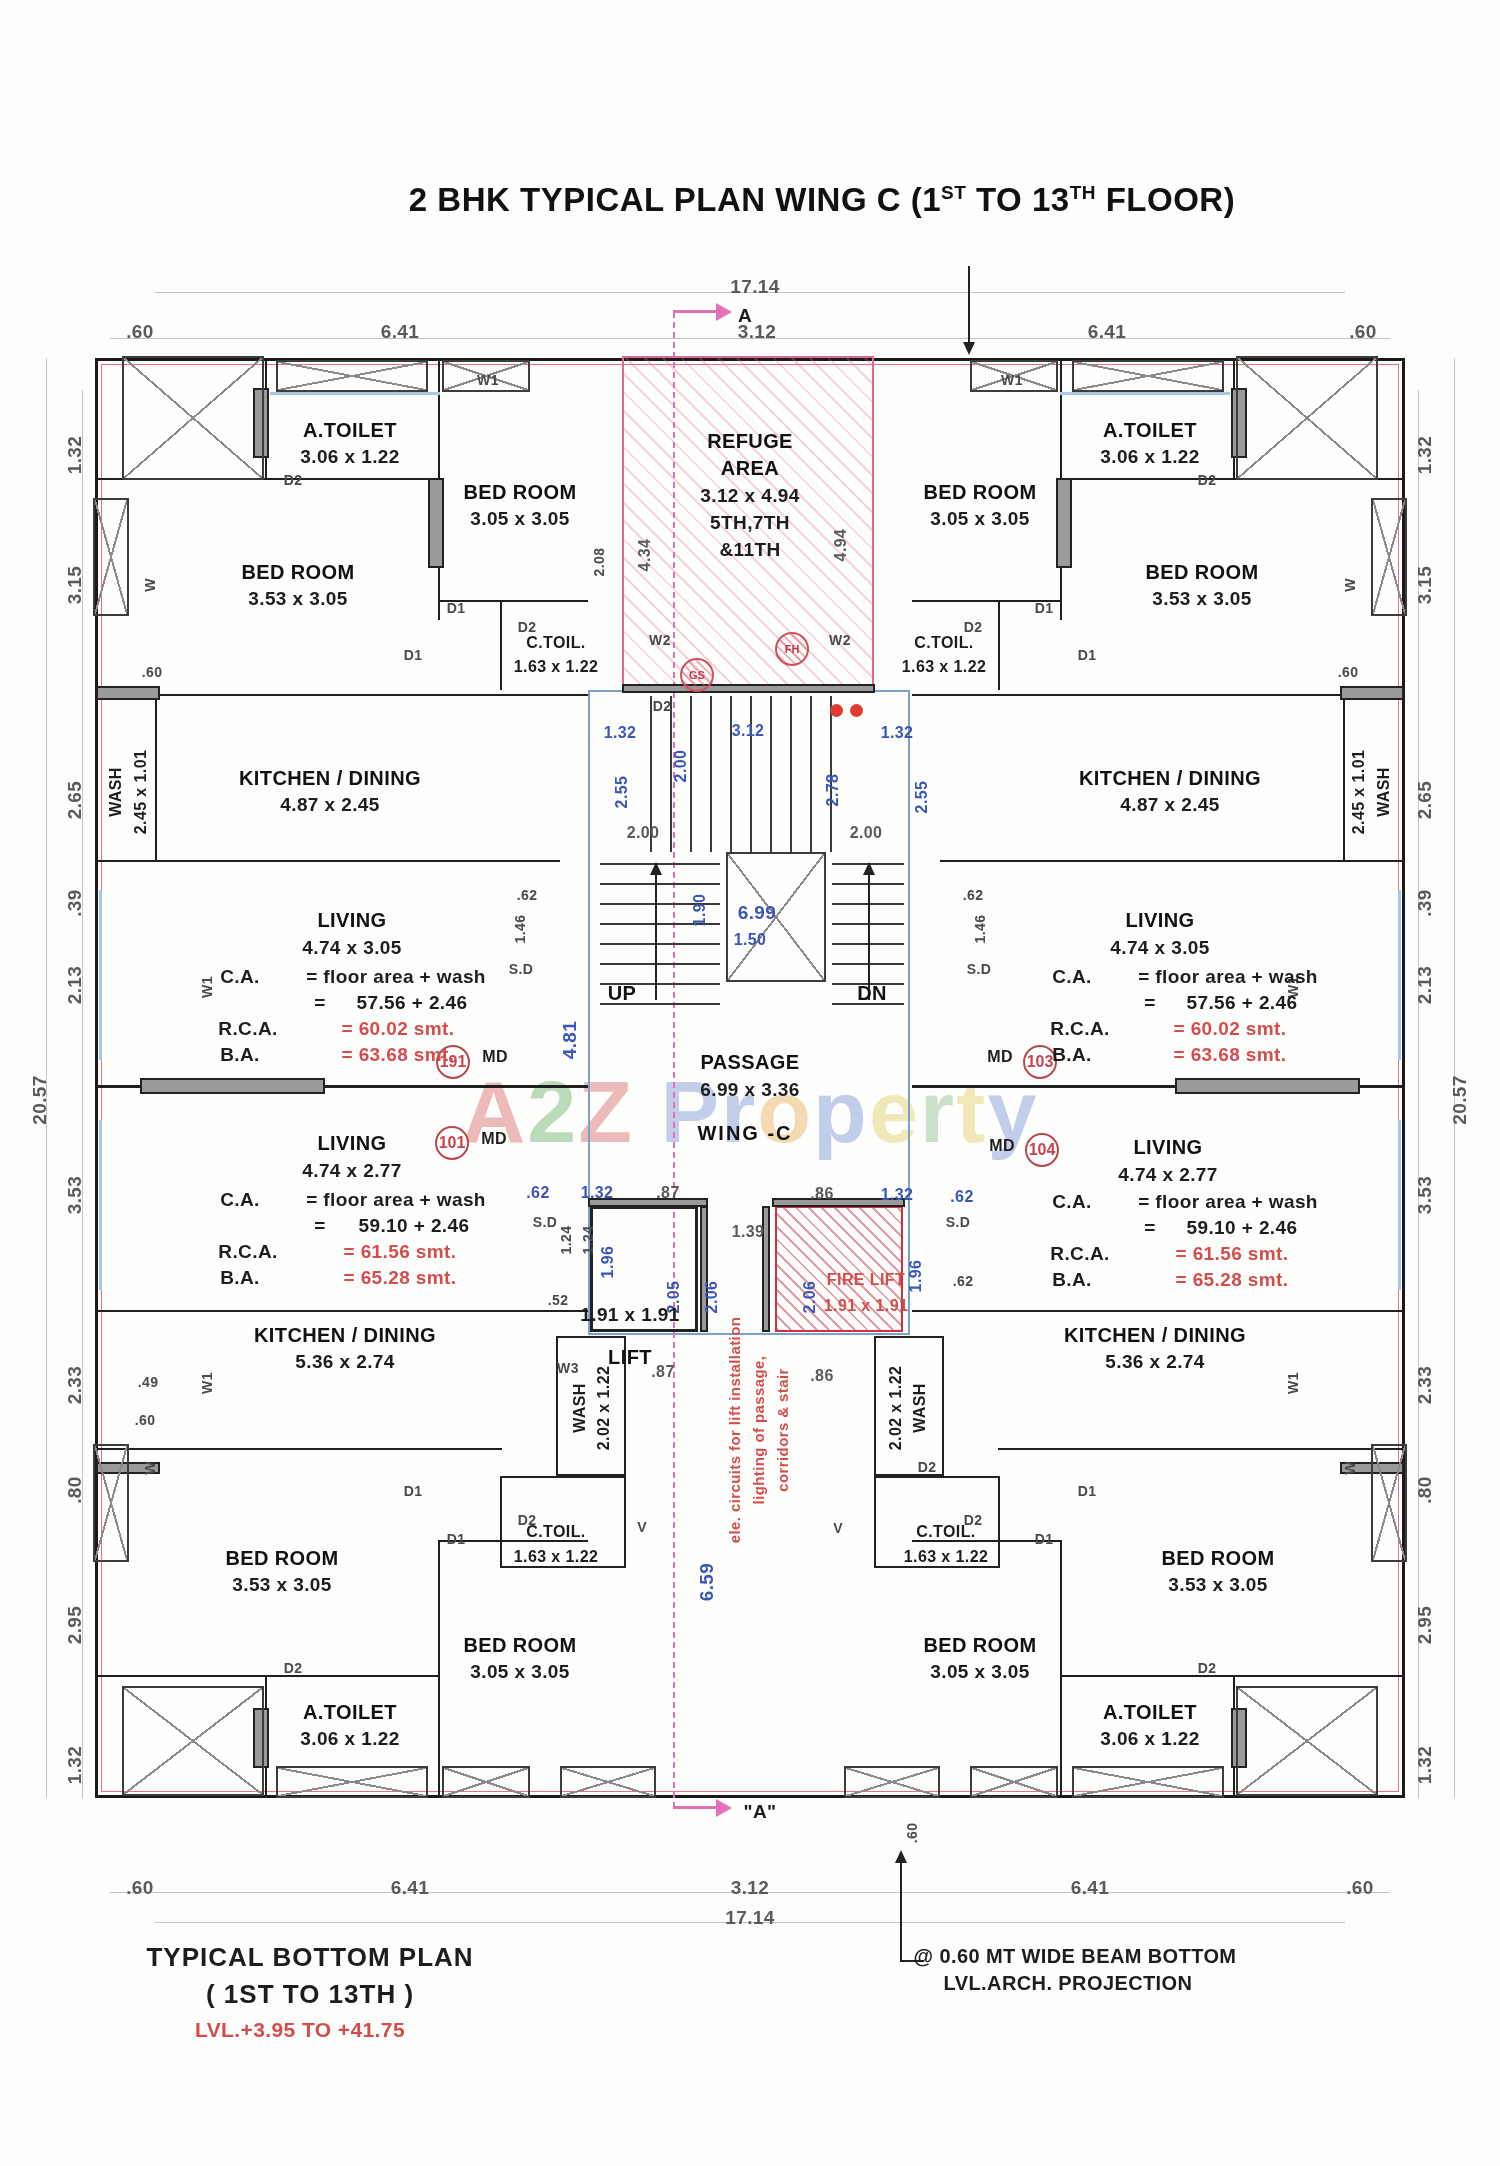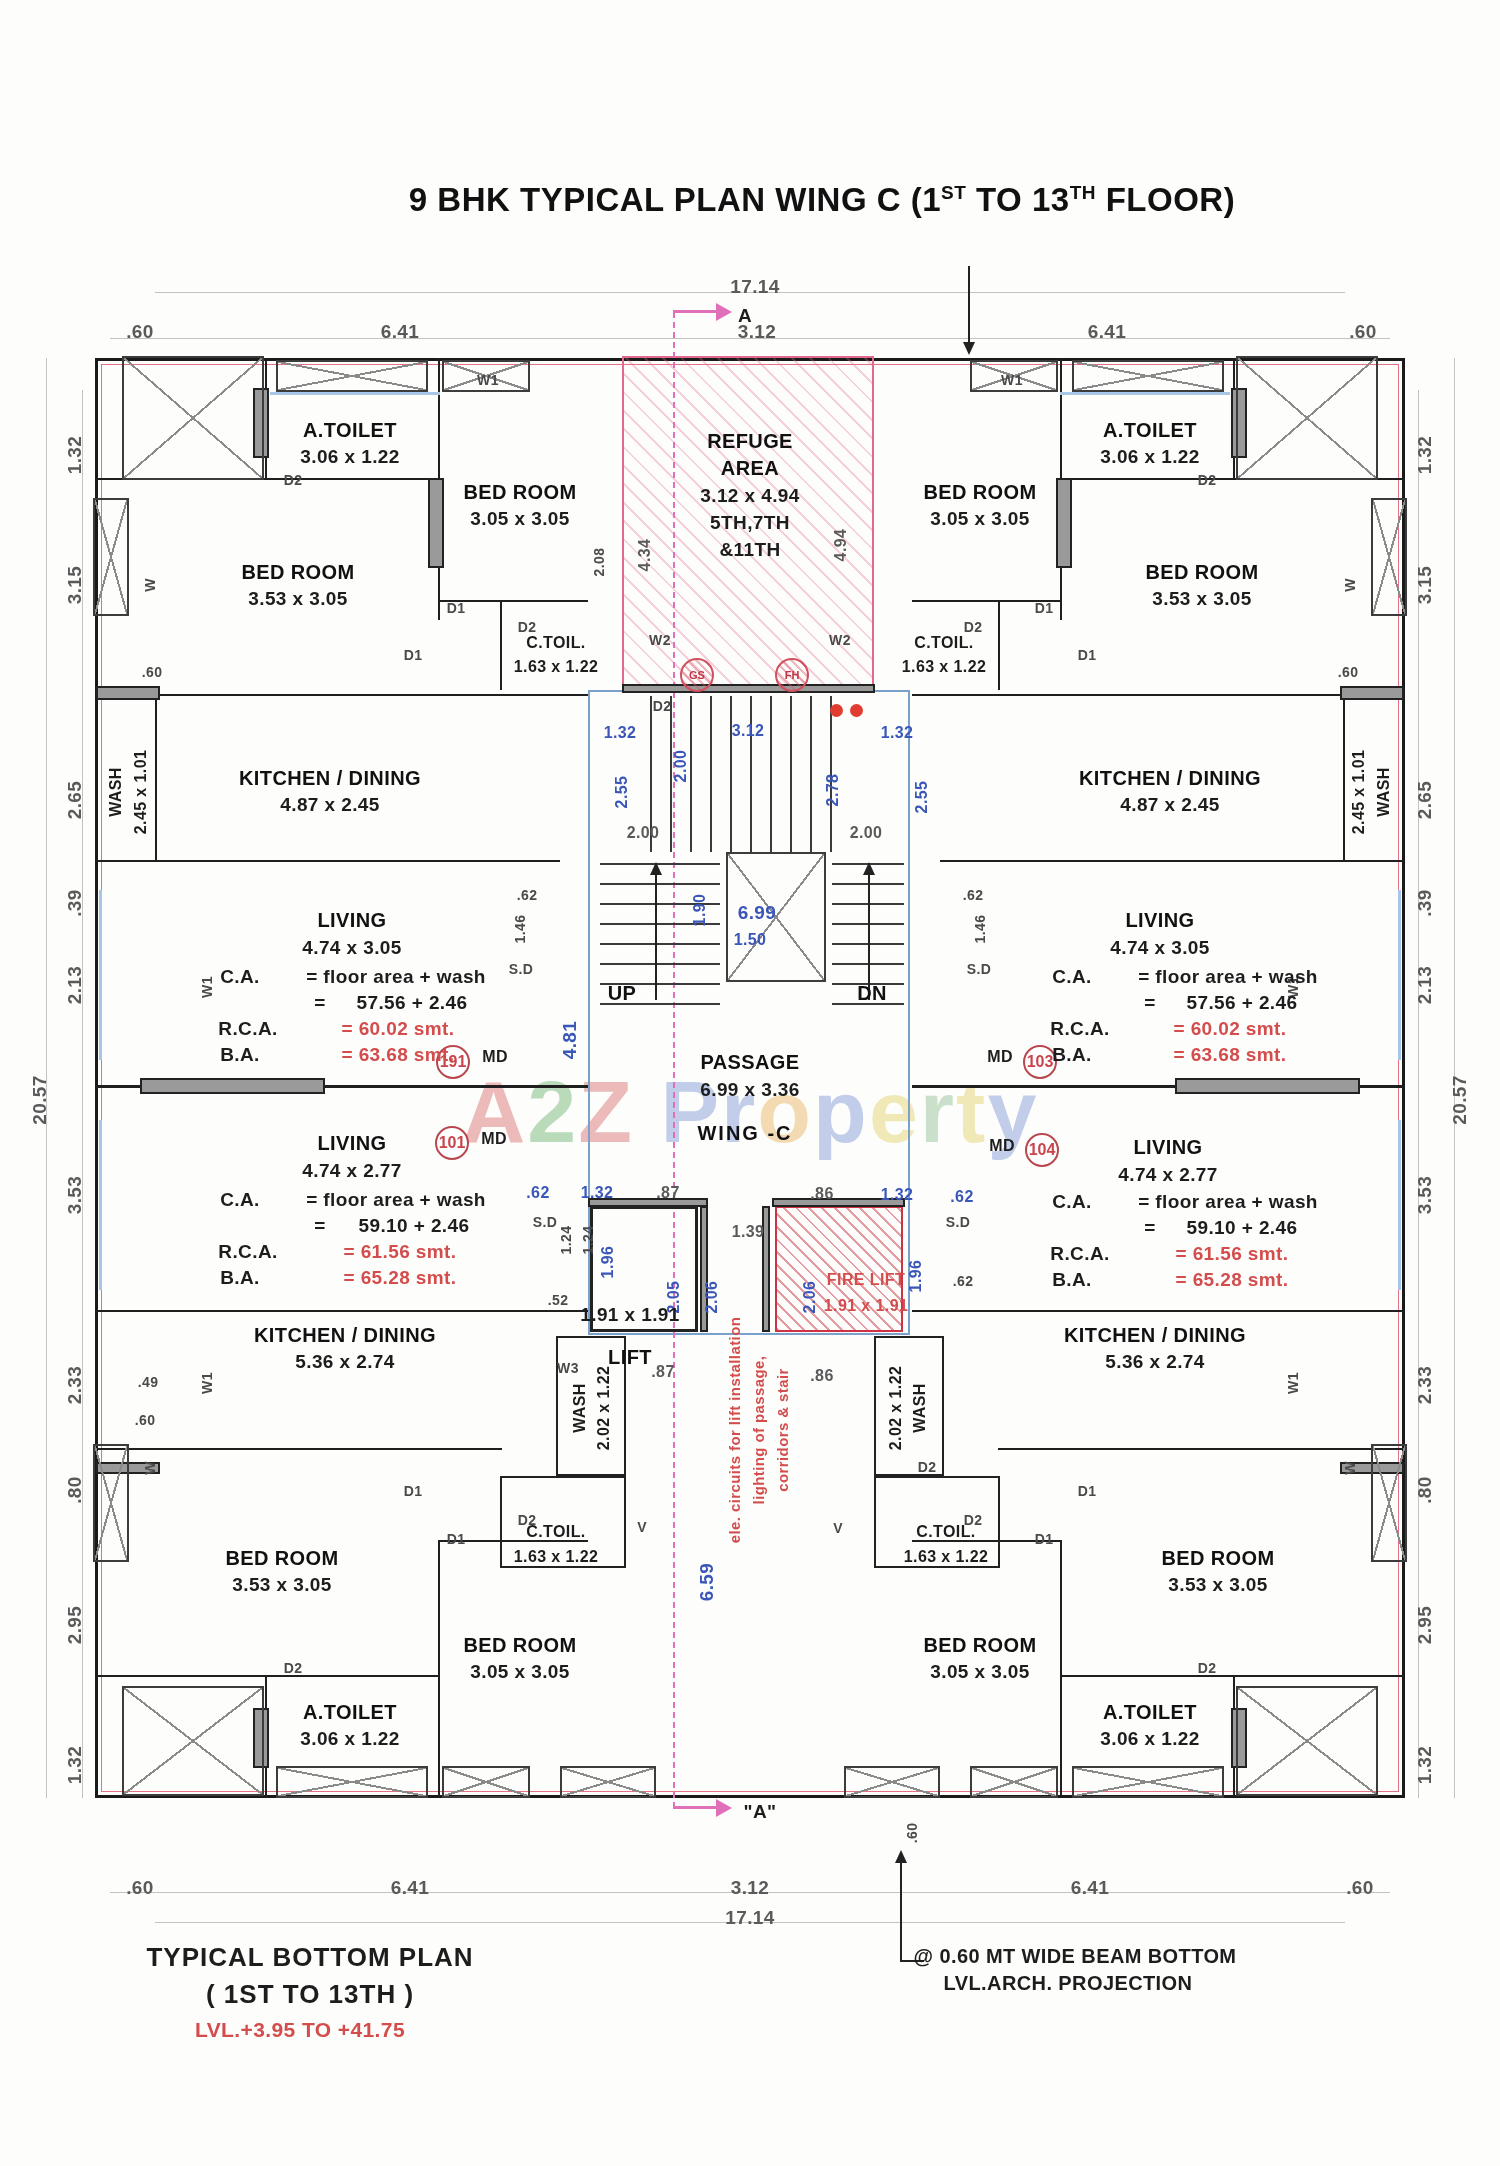--- a/index.html
+++ b/index.html
@@ -47,21 +47,21 @@
   .note2{font-size:21px;}
   .elec{font-size:15px;font-weight:700;color:#d34d4d;}
 </style>
 </head>
 <body>
 
 <div class="plan">
 
   <div class="wm2" style="left:750px;top:1112px;"><span style="color: rgb(217, 106, 106);">A</span><span style="color: rgb(106, 179, 106);">2</span><span style="color: rgb(217, 106, 106);">Z</span><span style="color: rgb(255, 255, 255);"> </span><span style="color: rgb(123, 148, 214);">P</span><span style="color: rgb(123, 148, 214);">r</span><span style="color: rgb(232, 176, 90);">o</span><span style="color: rgb(123, 148, 214);">p</span><span style="color: rgb(227, 207, 102);">e</span><span style="color: rgb(143, 191, 143);">r</span><span style="color: rgb(227, 207, 102);">t</span><span style="color: rgb(123, 148, 214);">y</span></div>
 
-  <div class="title" style="left:822px;top:200px;"><span>9 BHK TYPICAL PLAN WING C (1</span><sup>ST</sup><span> TO 13</span><sup>TH</sup><span> FLOOR)</span></div>
+  <div class="title" style="left:822px;top:200px;"><span>2 BHK TYPICAL PLAN WING C (1</span><sup>ST</sup><span> TO 13</span><sup>TH</sup><span> FLOOR)</span></div>
 
   <div class="gline" style="left:155px;top:292px;width:1190px;height:1px;"></div>
   <div class="gline" style="left:110px;top:338px;width:1280px;height:1px;"></div>
   <div class="gline" style="left:110px;top:1892px;width:1280px;height:1px;"></div>
   <div class="gline" style="left:155px;top:1922px;width:1190px;height:1px;"></div>
   <div class="gline" style="left:82px;top:390px;width:1px;height:1408px;"></div>
   <div class="gline" style="left:46px;top:358px;width:1px;height:1440px;"></div>
   <div class="gline" style="left:1418px;top:390px;width:1px;height:1408px;"></div>
   <div class="gline" style="left:1454px;top:358px;width:1px;height:1440px;"></div>
 
@@ -174,21 +174,21 @@
   <div class="chunk" style="left:772px;top:1198px;width:133px;height:9px;"></div>
 
   <div style="position:absolute;left:556px;top:1336px;width:70px;height:140px;border:2px solid #222;box-sizing:border-box;"></div>
   <div style="position:absolute;left:500px;top:1476px;width:126px;height:92px;border:2px solid #222;box-sizing:border-box;"></div>
   <div style="position:absolute;left:874px;top:1336px;width:70px;height:140px;border:2px solid #222;box-sizing:border-box;"></div>
   <div style="position:absolute;left:874px;top:1476px;width:126px;height:92px;border:2px solid #222;box-sizing:border-box;"></div>
 
   <div class="rdot" style="left:830px;top:704px;"></div>
   <div class="rdot" style="left:850px;top:704px;"></div>
   <div class="circ rcirc" style="left:680px;top:658px;">GS</div>
-  <div class="circ rcirc" style="left:775px;top:658px;">FH</div>
+  <div class="circ rcirc" style="left:775px;top:632px;">FH</div>
 
   <div class="circ unit" style="left:436px;top:1045px;">191</div>
   <div class="circ unit" style="left:435px;top:1126px;">101</div>
   <div class="circ unit" style="left:1023px;top:1045px;">103</div>
   <div class="circ unit" style="left:1025px;top:1133px;">104</div>
   <div class="lbl sm" style="left:495px;top:1057px;">MD</div>
   <div class="lbl sm" style="left:494px;top:1139px;">MD</div>
   <div class="lbl sm" style="left:1000px;top:1057px;">MD</div>
   <div class="lbl sm" style="left:1002px;top:1146px;">MD</div>
 

